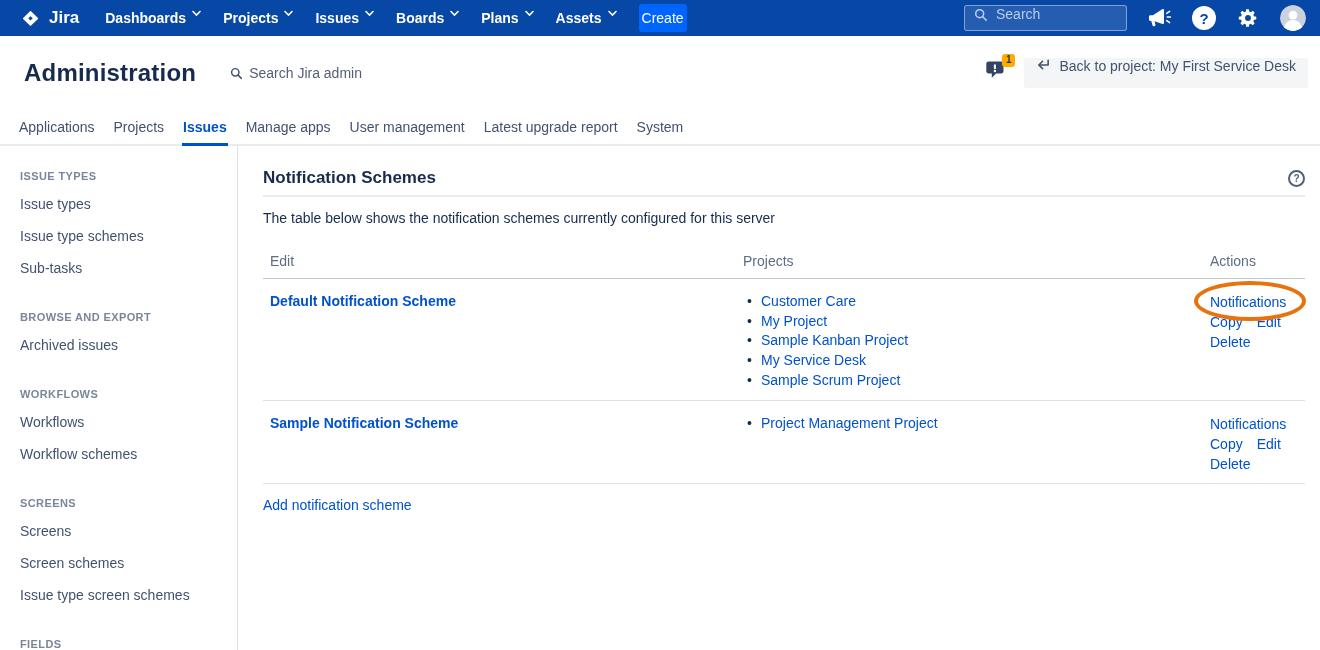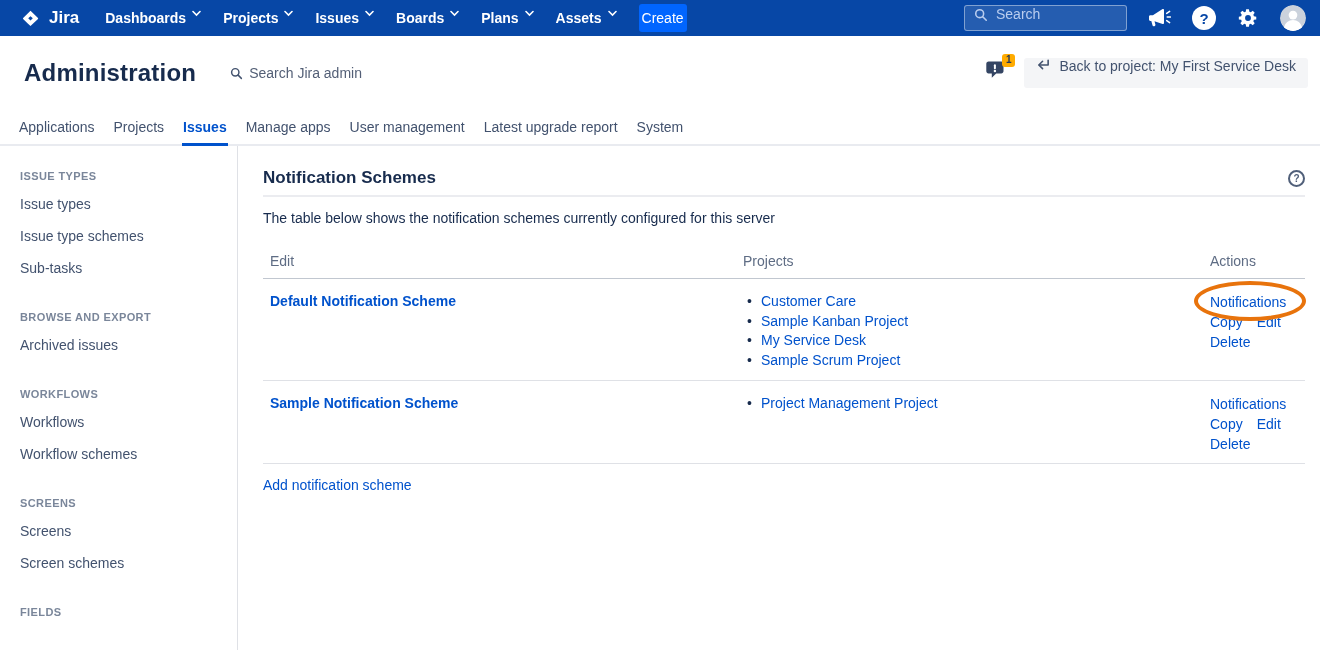--- a/index.html
+++ b/index.html
@@ -243,20 +243,21 @@
       <div class="side-item">Issue type schemes</div>
       <div class="side-item">Sub-tasks</div>
       <div class="side-title">BROWSE AND EXPORT</div>
       <div class="side-item">Archived issues</div>
       <div class="side-title">WORKFLOWS</div>
       <div class="side-item">Workflows</div>
       <div class="side-item">Workflow schemes</div>
       <div class="side-title">SCREENS</div>
       <div class="side-item">Screens</div>
       <div class="side-item">Screen schemes</div>
+      <div class="side-item">Issue type screen schemes</div>
       <div class="side-title">FIELDS</div>
     </aside>
 
   <main class="main">
     <div class="main-head">
       <h2 class="main-title">Notification Schemes</h2>
       <span class="help-icon">?</span>
     </div>
 
     <p class="main-desc">The table below shows the notification schemes currently configured for this server</p>
@@ -266,20 +267,21 @@
         <span>Edit</span>
         <span>Projects</span>
         <span>Actions</span>
       </div>
       <div id="table-body">
           <div class="trow">
             <div><a class="scheme-name">Default Notification Scheme</a></div>
             <div>
               <ul class="proj-list">
                 <li><a>Customer Care</a></li>
+                <li><a>My Project</a></li>
                 <li><a>Sample Kanban Project</a></li>
                 <li><a>My Service Desk</a></li>
                 <li><a>Sample Scrum Project</a></li>
               </ul>
             </div>
             <div class="actions-cell">
               <div class="act-line"><a class="act-link">Notifications</a></div>
               <div class="act-line"><a class="act-link">Copy</a><a class="act-link">Edit</a></div>
               <div class="act-line"><a class="act-link">Delete</a></div>
               <div class="annotation-ellipse"></div>

